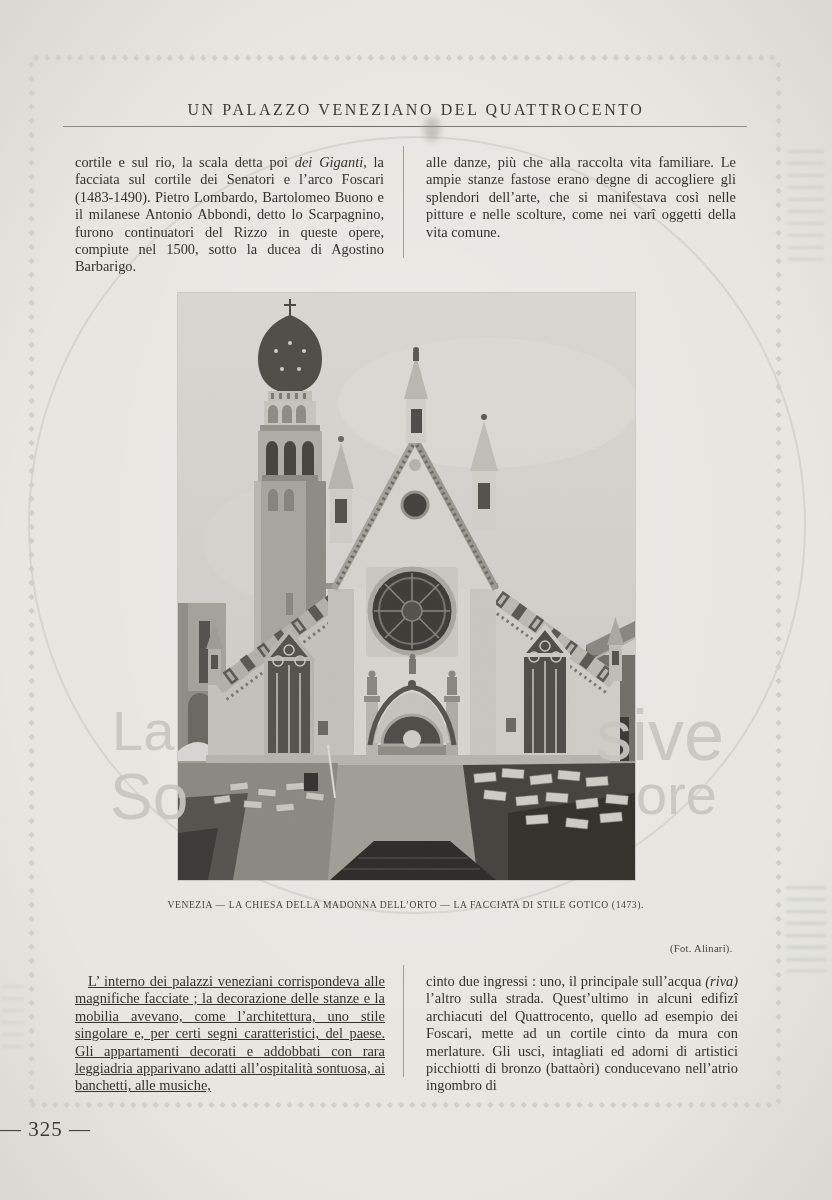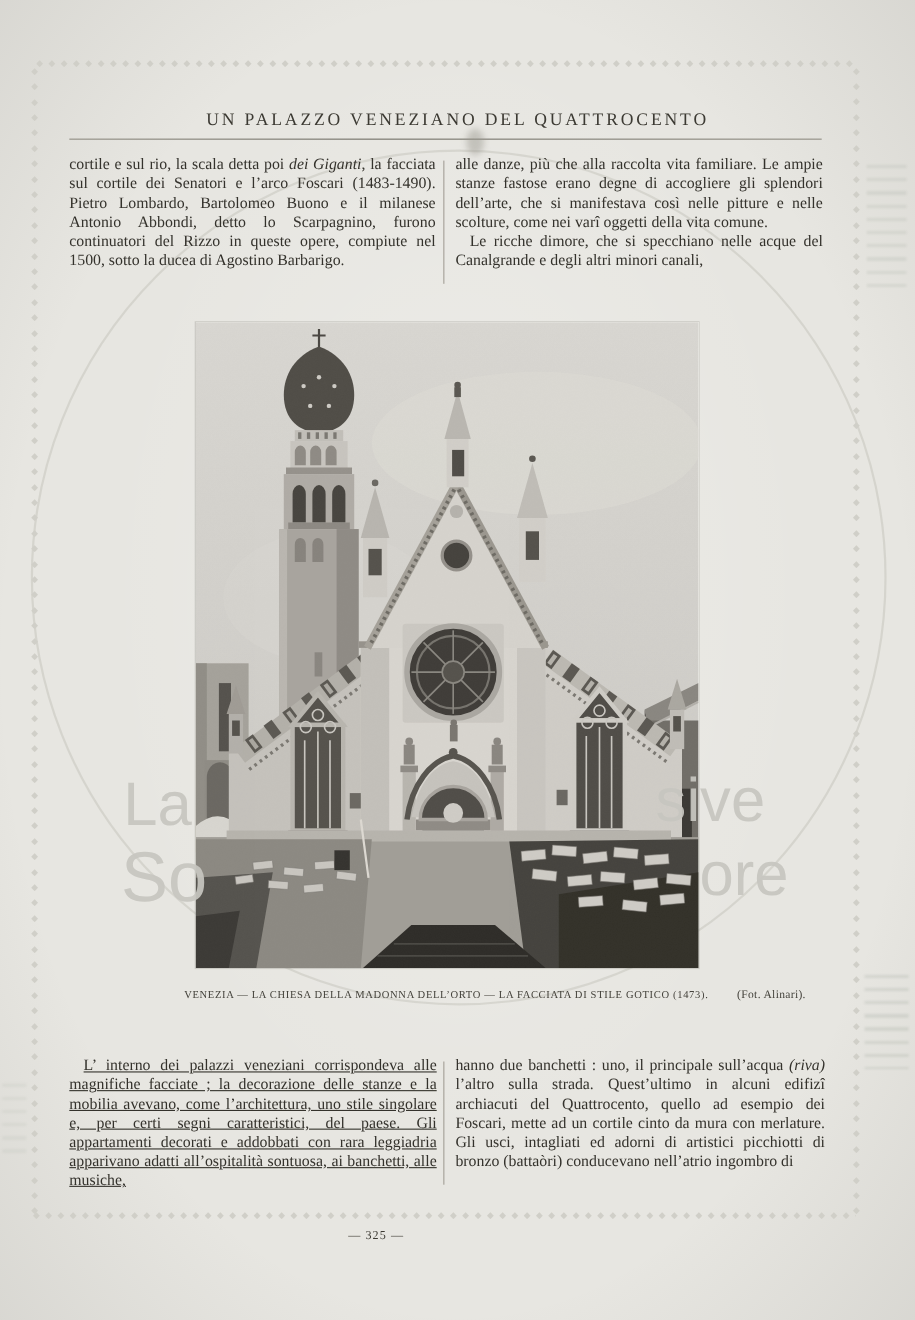--- a/index.html
+++ b/index.html
@@ -43,53 +43,53 @@
   }
   .rule-smudge{
     position:absolute;left:424px;top:117px;width:16px;height:24px;border-radius:50%;
     background:rgba(150,148,140,0.45);filter:blur(3px);z-index:3;
   }
 
   .textcol{
     position:absolute;z-index:3;font-size:14.4px;line-height:17.4px;
     text-align:justify;color:#34322c;
   }
-  .textcol p{margin:0;}
+  .textcol p{margin:12px;}
   .indent{text-indent:13px;}
   .col-divider{position:absolute;width:1px;background:#a39f96;z-index:3;}
 
   .tl{left:63px;top:142px;width:333px;}
   .tr{left:414px;top:142px;width:334px;font-family:Liberation Serif, serif;}
   .div-top{left:403px;top:146px;height:112px;}
   .bl{left:63px;top:961px;width:334px;text-decoration:underline;}
   .br{left:414px;top:961px;width:336px;}
   .div-bottom{left:403px;top:965px;height:112px;}
 
   .photo-frame{
     position:absolute;left:178px;top:293px;width:457px;height:587px;z-index:4;
     box-shadow:0 0 0 1px rgba(120,118,110,0.25);
   }
   .caption-row{
     position:absolute;left:150px;top:899px;width:600px;z-index:3;
     display:flex;justify-content:center;align-items:flex-start;gap:26px;
     font-size:10px;letter-spacing:0.6px;color:#45433c;white-space:nowrap;
   }
   .caption-main{font-size:9.6px;}
-  .caption-credit{font-size:10.5px;letter-spacing:0.3px;}
+  .caption-credit{font-size:10.5px;letter-spacing:0.3px;margin-top:44px;}
 
   .page-number{
-    position:absolute;left:0;top:1117px;width:684px;text-align:center;
-    font-size:11px;letter-spacing:1px;color:#3c3a33;z-index:3;
+    position:absolute;left:0;top:1117px;width:684px;text-align:left;
+    font-size:21px;letter-spacing:1px;color:#3c3a33;z-index:3;
   }
 
   
   .wm{position:absolute;z-index:6;font-family:"Liberation Sans","DejaVu Sans",sans-serif;
       font-weight:400;color:#c7c6c0;opacity:0.92;pointer-events:none;text-align:center;}
   .wm1l{left:112px;top:698px;font-size:56px;}
-  .wm1r{left:596px;top:694px;font-size:56px;}
+  .wm1r{left:596px;top:694px;font-size:72px;}
   .wm2l{left:110px;top:760px;font-size:64px;}
   .wm2r{left:636px;top:762px;font-size:56px;}
 
   
   .ghost{position:absolute;z-index:2;pointer-events:none;opacity:0.16;filter:blur(1px);
     background:repeating-linear-gradient(180deg,#8f9a8d 0 3px,transparent 3px 12px);}
   .ghost-a{left:788px;top:150px;width:36px;height:118px;}
   .ghost-b{left:786px;top:886px;width:40px;height:86px;opacity:0.20;}
   .ghost-c{left:2px;top:985px;width:22px;height:70px;opacity:0.10;}
 </style>
@@ -107,21 +107,20 @@
 <div class="page-title">UN PALAZZO VENEZIANO DEL QUATTROCENTO</div>
 <div class="title-rule"></div>
 <div class="rule-smudge"></div>
 
 <div class="textcol tl">
   <p><span>cortile e sul rio, la scala detta poi </span><i>dei Giganti</i><span>, la facciata sul cortile dei Senatori e l’arco Foscari (1483-1490). Pietro Lombardo, Bartolomeo Buono e il milanese Antonio Abbondi, detto lo Scarpagnino, furono continuatori del Rizzo in queste opere, compiute nel 1500, sotto la ducea di Agostino Barbarigo.</span></p>
 </div>
 <div class="col-divider div-top"></div>
 <div class="textcol tr">
   <p>alle danze, più che alla raccolta vita familiare. Le ampie stanze fastose erano degne di accogliere gli splendori dell’arte, che si manifestava così nelle pitture e nelle scolture, come nei varî oggetti della vita comune.</p>
-  <p class="indent">Le ricche dimore, che si specchiano nelle acque del Canalgrande e degli altri minori canali,</p>
 </div>
 
 <div class="photo-frame">
 <svg viewBox="0 0 457 587" width="457" height="587" xmlns="http://www.w3.org/2000/svg">
   <defs>
     <linearGradient id="sky" x1="0" y1="0" x2="0" y2="1">
       <stop offset="0" stop-color="#d9d7d2"></stop>
           <stop offset="0.5" stop-color="#d2d0cb"></stop>
           <stop offset="1" stop-color="#c9c7c1"></stop>
     </linearGradient>
@@ -386,21 +385,21 @@
 <div class="caption-row">
   <span class="caption-main">VENEZIA — LA CHIESA DELLA MADONNA DELL’ORTO — LA FACCIATA DI STILE GOTICO (1473).</span>
   <span class="caption-credit">(Fot. Alinari).</span>
 </div>
 
 <div class="textcol bl">
   <p class="indent">L’ interno dei palazzi veneziani corrispondeva alle magnifiche facciate ; la decorazione delle stanze e la mobilia avevano, come l’architettura, uno stile singolare e, per certi segni caratteristici, del paese. Gli appartamenti decorati e addobbati con rara leggiadria apparivano adatti all’ospitalità sontuosa, ai banchetti, alle musiche,</p>
 </div>
 <div class="col-divider div-bottom"></div>
 <div class="textcol br">
-  <p><span>hanno due banchetti : uno, il principale sull’acqua </span><i>(riva)</i><span> l’altro sulla strada. Quest’ultimo in alcuni edifizî archiacuti del Quattrocento, quello ad esempio dei Foscari, mette ad un cortile cinto da mura con merlature. Gli usci, intagliati ed adorni di artistici picchiotti di bronzo (battaòri) conducevano nell’atrio ingombro di</span></p>
+  <p><span>cinto due ingressi : uno, il principale sull’acqua </span><i>(riva)</i><span> l’altro sulla strada. Quest’ultimo in alcuni edifizî archiacuti del Quattrocento, quello ad esempio dei Foscari, mette ad un cortile cinto da mura con merlature. Gli usci, intagliati ed adorni di artistici picchiotti di bronzo (battaòri) conducevano nell’atrio ingombro di</span></p>
 </div>
 
 <div class="page-number">— 325 —</div>
 
 <span class="wm wm1l">La</span>
 <span class="wm wm1r">sive</span>
 <span class="wm wm2l">So</span>
 <span class="wm wm2r">ore</span>
 
 <div class="ghost ghost-a"></div>

